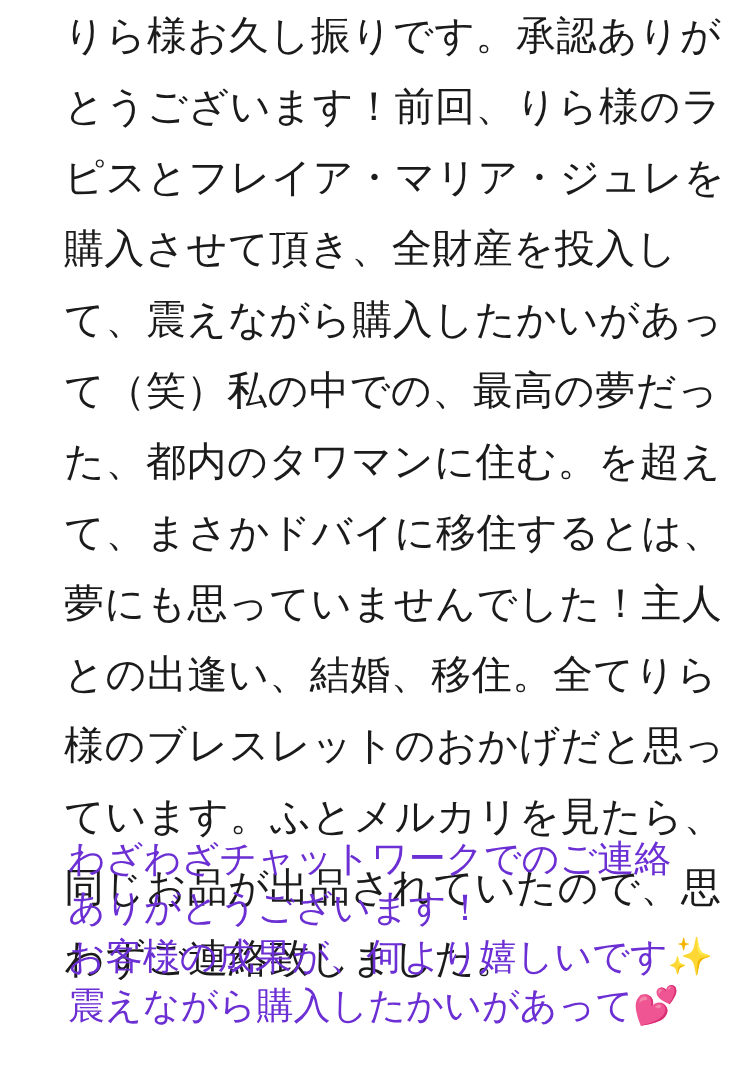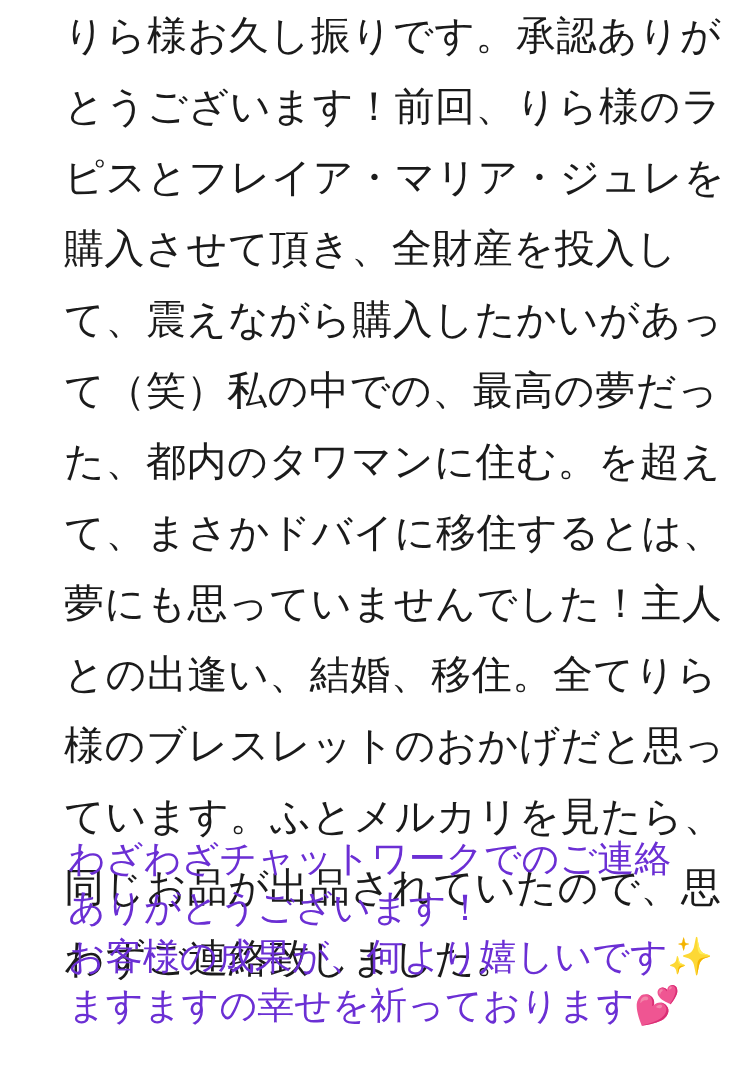--- a/index.html
+++ b/index.html
@@ -70,16 +70,16 @@
 <div id="page">
 
   <div class="message-body">
     <p class="para">りら様お久し振りです。承認ありがとうございます！前回、りら様のラピスとフレイア・マリア・ジュレを購入させて頂き、全財産を投入して、震えながら購入したかいがあって（笑）私の中での、最高の夢だった、都内のタワマンに住む。を超えて、まさかドバイに移住するとは、夢にも思っていませんでした！主人との出逢い、結婚、移住。全てりら様のブレスレットのおかげだと思っています。ふとメルカリを見たら、同じお品が出品されていたので、思わずご連絡致しました。</p>
   </div>
 
   <div class="reply-block">
     <p class="reply-line">わざわざチャットワークでのご連絡</p>
     <p class="reply-line">ありがとうございます！</p>
     <p class="reply-line"><span>お客様の成果が、何より嬉しいです</span><span class="emoji-sparkle">✨</span></p>
-    <p class="reply-line"><span>ますますの幸せを祈っております</span><span class="emoji-heart">💕</span></p>
+    <p class="reply-line"><span>震えながら購入したかいがあって</span><span class="emoji-heart">💕</span></p>
   </div>
 
 </div>
 
 </body></html>

